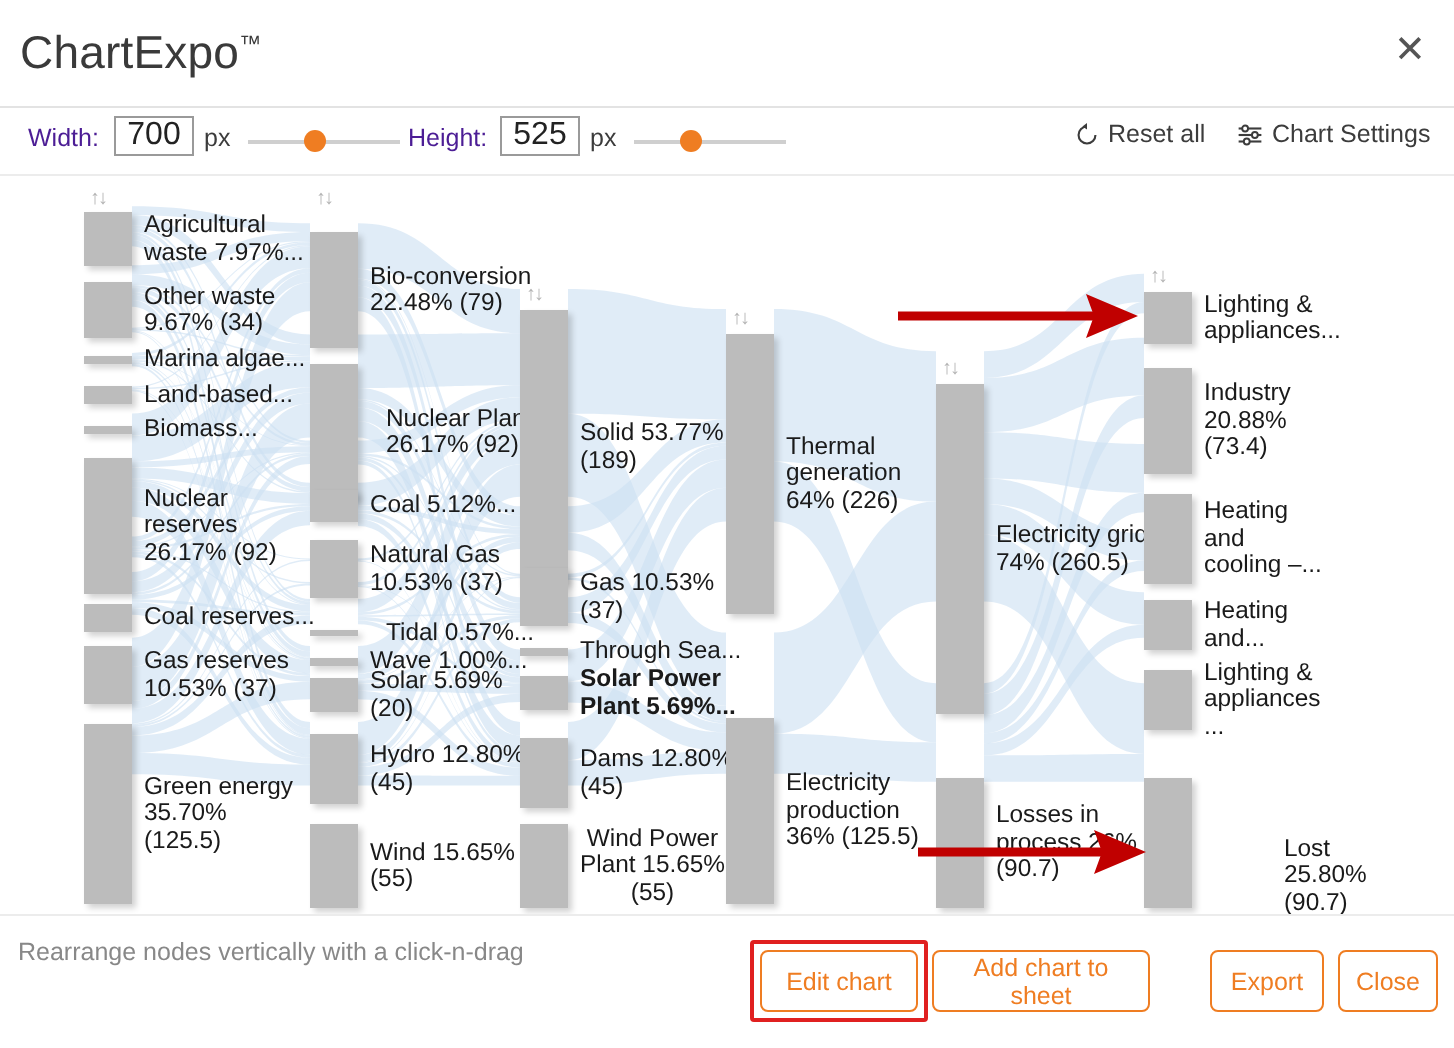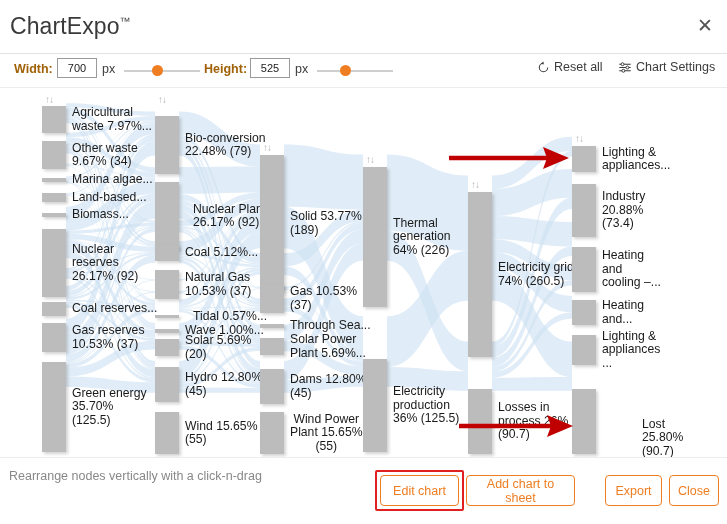--- a/index.html
+++ b/index.html
@@ -28,25 +28,25 @@
     width:26px;height:26px;line-height:26px;text-align:center;
     font-size:19px;color:#555;cursor:pointer;
   }
 
   
   .toolbar{
     height:33px;flex:0 0 33px;position:relative;
     border-bottom:1px solid #ececec;
     background:#fff;
   }
-  .tb-label{position:absolute;top:8px;font-size:12.5px;color:#a16207;font-weight:bold;}
+  .tb-label{position:absolute;top:8px;font-size:12.5px;color:#4c1d95;}
   .num-box{
     position:absolute;top:4px;width:40px;height:20px;
     border:1px solid #9a9a9a;background:#fff;
-    font-family:"Liberation Sans",sans-serif;font-size:11px;
+    font-family:"Liberation Sans",sans-serif;font-size:16px;
     text-align:center;color:#222;box-sizing:border-box;padding:0;
   }
   .unit{position:absolute;top:8px;font-size:12.5px;color:#3c3c3c;}
   .slider{position:absolute;top:16px;height:2px;background:#cfcfcf;}
   .knob{
     position:absolute;top:11px;width:11px;height:11px;border-radius:50%;
     background:#ef7d22;cursor:pointer;
   }
   .tb-right{
     position:absolute;top:6px;font-size:12.5px;color:#3c3c3c;cursor:pointer;
@@ -327,21 +327,21 @@
 (55)</div>
         <div class="node" style="left: 260px; top: 67px; width: 24px; height: 137px;"></div>
         <div class="nlabel" style="left: 290px; top: 122.1px;">Solid 53.77%
 (189)</div>
         <div class="node" style="left: 260px; top: 196px; width: 24px; height: 29px;"></div>
         <div class="nlabel" style="left: 290px; top: 197.1px;">Gas 10.53%
 (37)</div>
         <div class="node" style="left: 260px; top: 236px; width: 24px; height: 4px;"></div>
         <div class="nlabel" style="left: 290px; top: 231.3px;">Through Sea...</div>
         <div class="node" style="left: 260px; top: 250px; width: 24px; height: 17px;"></div>
-        <div class="nlabel" style="left: 290px; top: 245.1px;">Solar Power
+        <div class="nlabel" style="left: 290px; top: 245.1px; font-weight: bold;">Solar Power
 Plant 5.69%...</div>
         <div class="node" style="left: 260px; top: 281px; width: 24px; height: 35px;"></div>
         <div class="nlabel" style="left: 290px; top: 285.1px;">Dams 12.80%
 (45)</div>
         <div class="node" style="left: 260px; top: 324px; width: 24px; height: 42px;"></div>
         <div class="nlabel" style="left: 290px; top: 324.9px; text-align: center;">Wind Power
 Plant 15.65%
 (55)</div>
         <div class="node" style="left: 363px; top: 79px; width: 24px; height: 140px;"></div>
         <div class="nlabel" style="left: 393px; top: 128.9px;">Thermal

